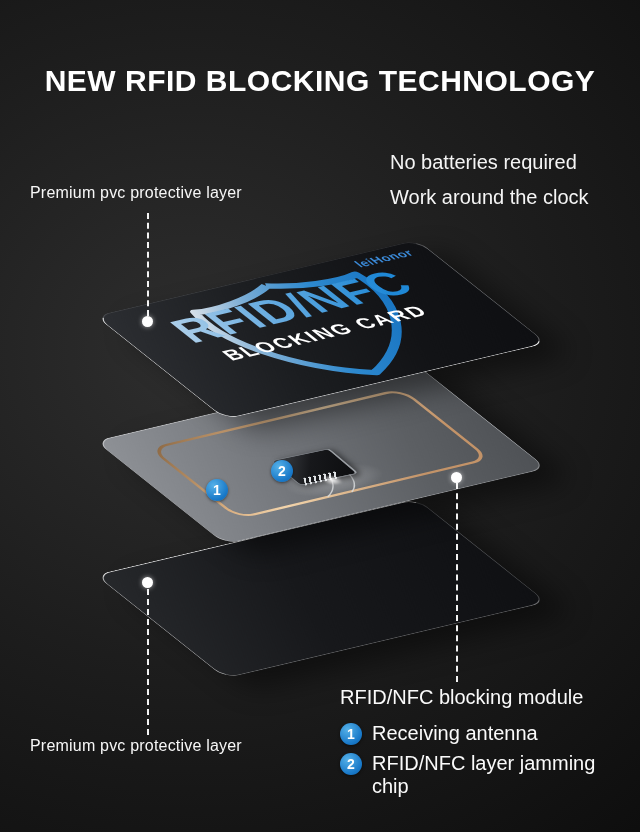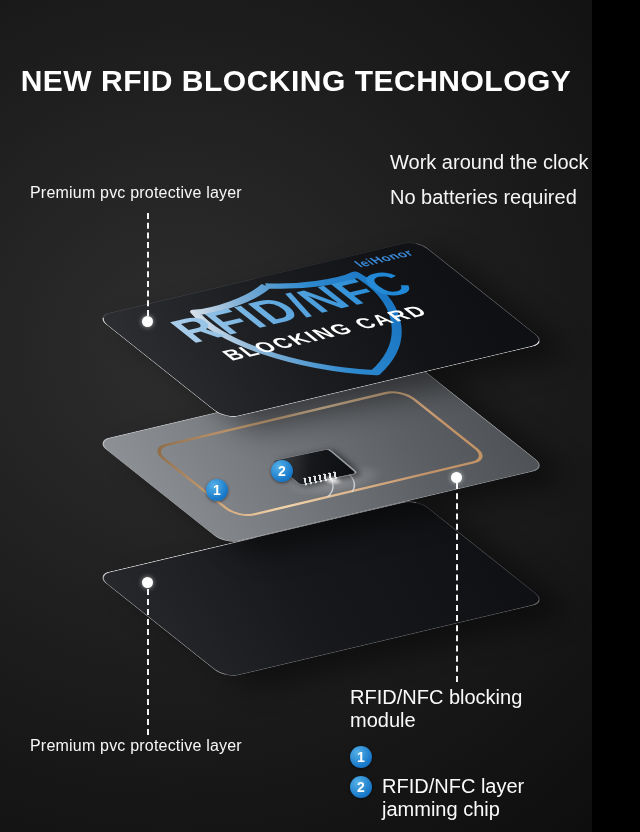--- a/index.html
+++ b/index.html
@@ -1,17 +1,17 @@
 <!DOCTYPE html>
 <html><head>
 <meta charset="utf-8">
 <style>
   html,body{margin:0;padding:0;background:#000;}
   .stage{
-    position:relative;width:592px;height:832px;overflow:hidden;
+    position:relative;width:640px;height:832px;overflow:hidden;
     background:radial-gradient(150% 105% at 30% 42%, #2e2e2e 0%, #1d1d1d 36%, #0e0e0e 72%, #060606 100%);
     font-family:"Liberation Sans", sans-serif;color:#fff;
   }
   .title{
     position:absolute;left:0;right:0;top:64px;margin:0;text-align:center;
     font-size:30px;font-weight:700;letter-spacing:.5px;color:#ffffff;
   }
   .features{position:absolute;left:390px;top:145px;font-size:20px;line-height:35px;color:#f5f5f5;}
   .label{position:absolute;font-size:16px;color:#f7f7f7;letter-spacing:.2px;}
   .label-top{left:30px;top:184px;}
@@ -91,36 +91,36 @@
     width:22px;height:22px;border-radius:50%;
     background:radial-gradient(circle at 35% 30%, #55b1e8 0%, #1878c8 68%, #0f65ad 100%);
     color:#fff;font-size:14px;font-weight:700;
     display:flex;align-items:center;justify-content:center;
     box-shadow:0 1px 3px rgba(0,0,0,.5);
   }
   .b1{position:absolute;left:206px;top:479px;z-index:45;}
   .b2{position:absolute;left:271px;top:460px;z-index:45;}
 
   
-  .legend{position:absolute;left:350px;top:686px;z-index:42;}
+  .legend{position:absolute;left:340px;top:686px;z-index:42;}
   .legend-heading{font-size:20px;color:#fafafa;margin-bottom:13px;}
   .legend-row{display:flex;gap:10px;margin-bottom:7px;align-items:flex-start;}
   .legend-row .num-badge{flex:0 0 auto;margin-top:1px;}
   .legend-text{font-size:20px;line-height:23px;color:#fafafa;max-width:252px;}
 </style>
 </head>
 <body>
 
 <div class="stage">
 
   <h1 class="title">NEW RFID BLOCKING TECHNOLOGY</h1>
 
   <div class="features">
+    <div>No batteries required</div>
     <div>Work around the clock</div>
-    <div>No batteries required</div>
   </div>
 
   <div class="label label-top">Premium pvc protective layer</div>
 
   <div class="card card-bottom"></div>
 
   <div class="card card-mid">
     <svg class="antenna" width="330" height="165" viewBox="0 0 330 165">
       <defs>
         <linearGradient id="copper" x1="0" y1="0" x2="1" y2="0.5">
@@ -169,20 +169,21 @@
   <div class="dot dot3"></div>
   <div class="dash dash3"></div>
 
   <div class="num-badge b1">1</div>
   <div class="num-badge b2">2</div>
 
   <div class="legend">
     <div class="legend-heading">RFID/NFC blocking module</div>
     <div class="legend-row">
       <span class="num-badge">1</span>
+      <span class="legend-text">Receiving antenna</span>
     </div>
     <div class="legend-row">
       <span class="num-badge">2</span>
       <span class="legend-text">RFID/NFC layer jamming chip</span>
     </div>
   </div>
 
   <div class="label label-bottom">Premium pvc protective layer</div>
 
 </div>

